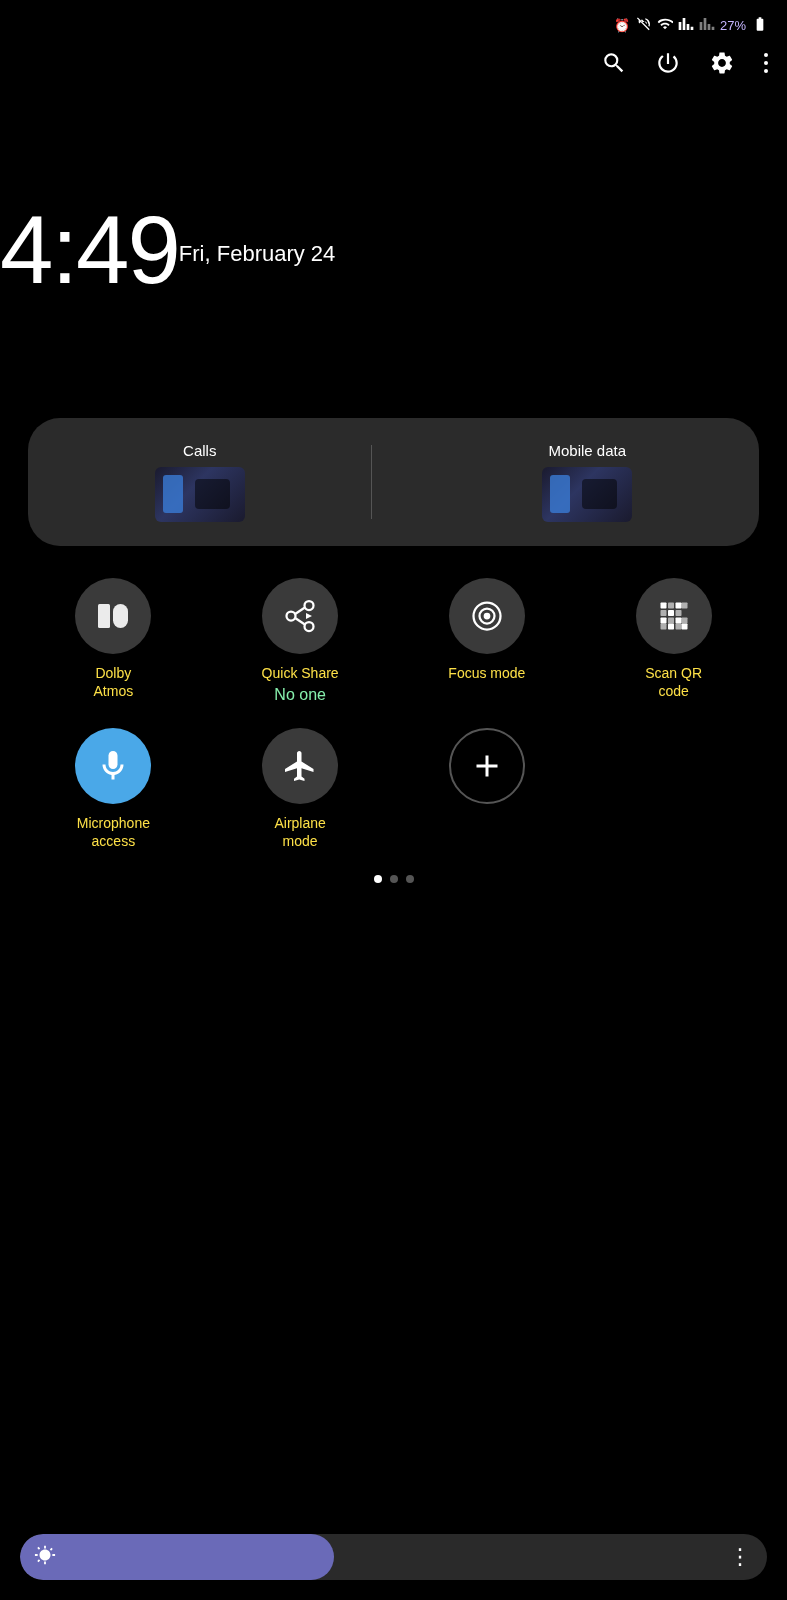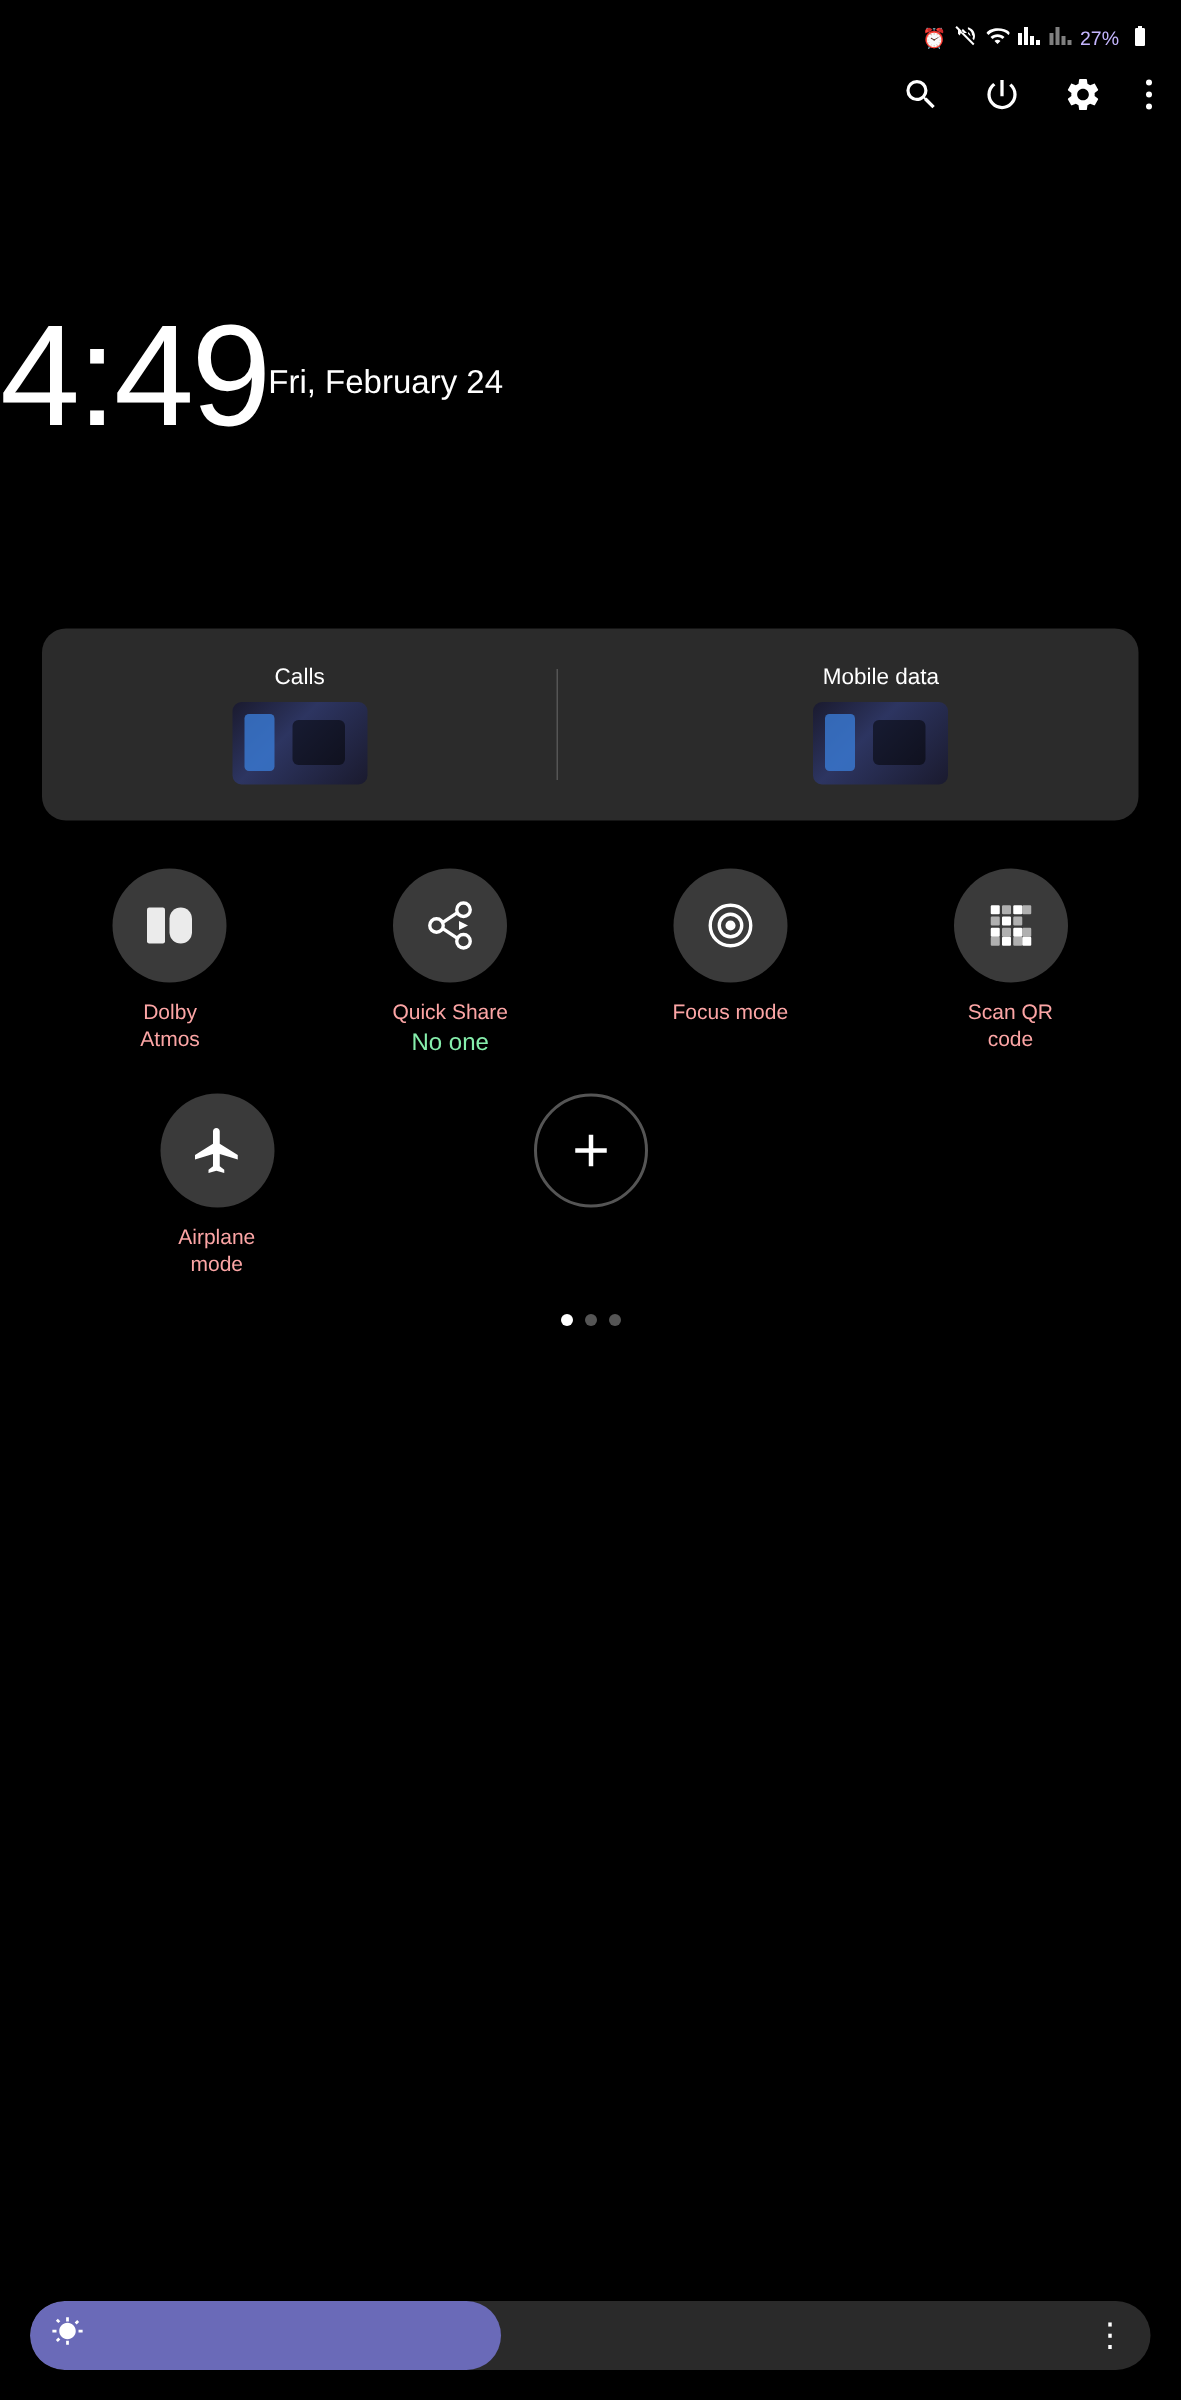--- a/index.html
+++ b/index.html
@@ -70,21 +70,21 @@
       font-size: 22px;
       color: #fff;
       margin-top: 8px;
       font-weight: 300;
     }
 
     
     .notification-card {
       margin: 120px 28px 0 28px;
       background: rgba(50,50,50,0.85);
-      border-radius: 16px;
+      border-radius: 32px;
       padding: 18px 0;
       display: flex;
       align-items: flex-start;
       gap: 44px;
     }
     .notif-section {
       flex: 1;
       display: flex;
       flex-direction: column;
       align-items: center;
@@ -176,21 +176,21 @@
       border: 2px solid #555;
       background: transparent;
       display: flex;
       align-items: center;
       justify-content: center;
       font-size: 32px;
       color: #fff;
     }
     .tile-label {
       font-size: 14px;
-      color: #fca5a5;
+      color: #fde047;
       text-align: center;
       line-height: 1.3;
     }
     .tile-sublabel {
       font-size: 16px;
       color: #86efac;
       text-align: center;
       margin-top: -6px;
     }
 
@@ -386,20 +386,29 @@
           <rect x="13" y="17" width="4" height="4" rx="0.5" opacity="0.6"></rect>
           <rect x="17" y="17" width="4" height="4" rx="0.5"></rect>
         </svg>
       </div>
       <div class="tile-label">Scan QR<br>code</div>
     </div>
   </div>
 
   <div class="tiles-row">
 
+    <div class="tile-item">
+      <div class="tile-circle active-light-blue">
+        <svg width="36" height="36" viewBox="0 0 24 24" fill="white">
+          <path d="M12 14c1.66 0 3-1.34 3-3V5c0-1.66-1.34-3-3-3S9 3.34 9 5v6c0 1.66 1.34 3 3 3z"></path>
+          <path d="M17 11c0 2.76-2.24 5-5 5s-5-2.24-5-5H5c0 3.53 2.61 6.43 6 6.92V21h2v-3.08c3.39-.49 6-3.39 6-6.92h-2z"></path>
+        </svg>
+      </div>
+      <div class="tile-label">Microphone<br>access</div>
+    </div>
 
     <div class="tile-item">
       <div class="tile-circle">
         <svg width="36" height="36" viewBox="0 0 24 24" fill="white">
           <path d="M21 16v-2l-8-5V3.5c0-.83-.67-1.5-1.5-1.5S10 2.67 10 3.5V9l-8 5v2l8-2.5V19l-2 1.5V22l3.5-1 3.5 1v-1.5L13 19v-5.5l8 2.5z"></path>
         </svg>
       </div>
       <div class="tile-label">Airplane<br>mode</div>
     </div>
 

